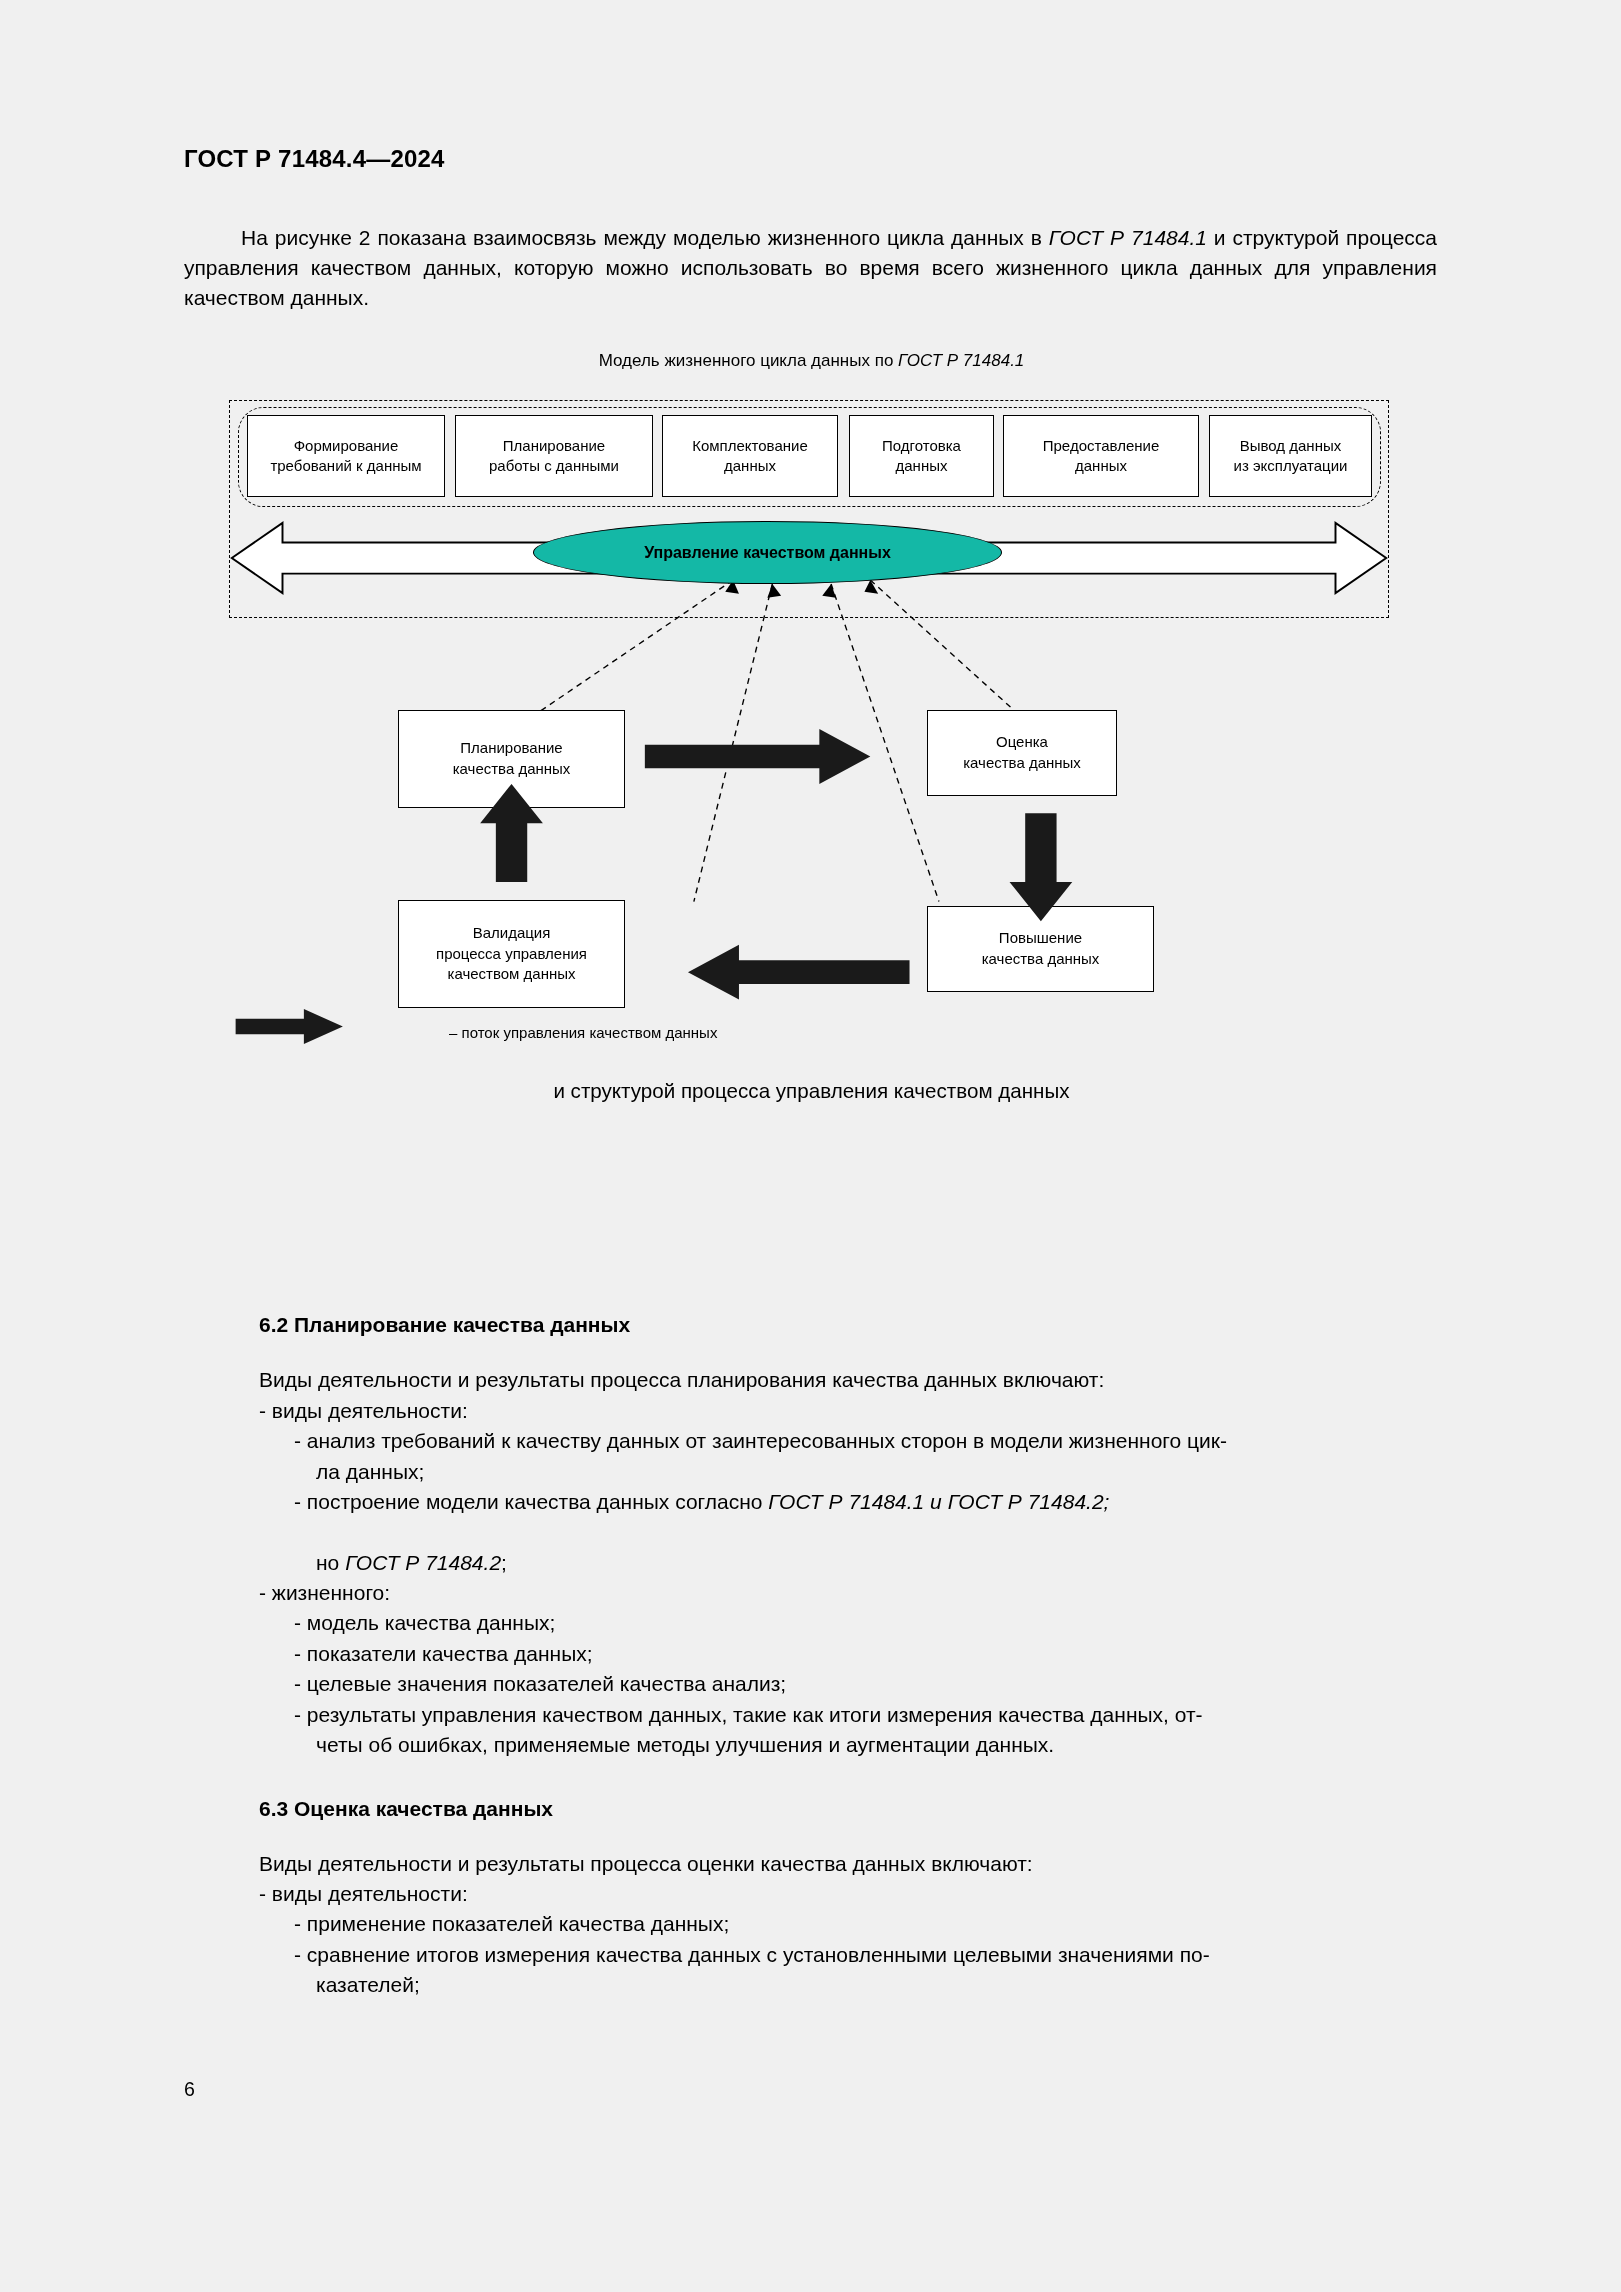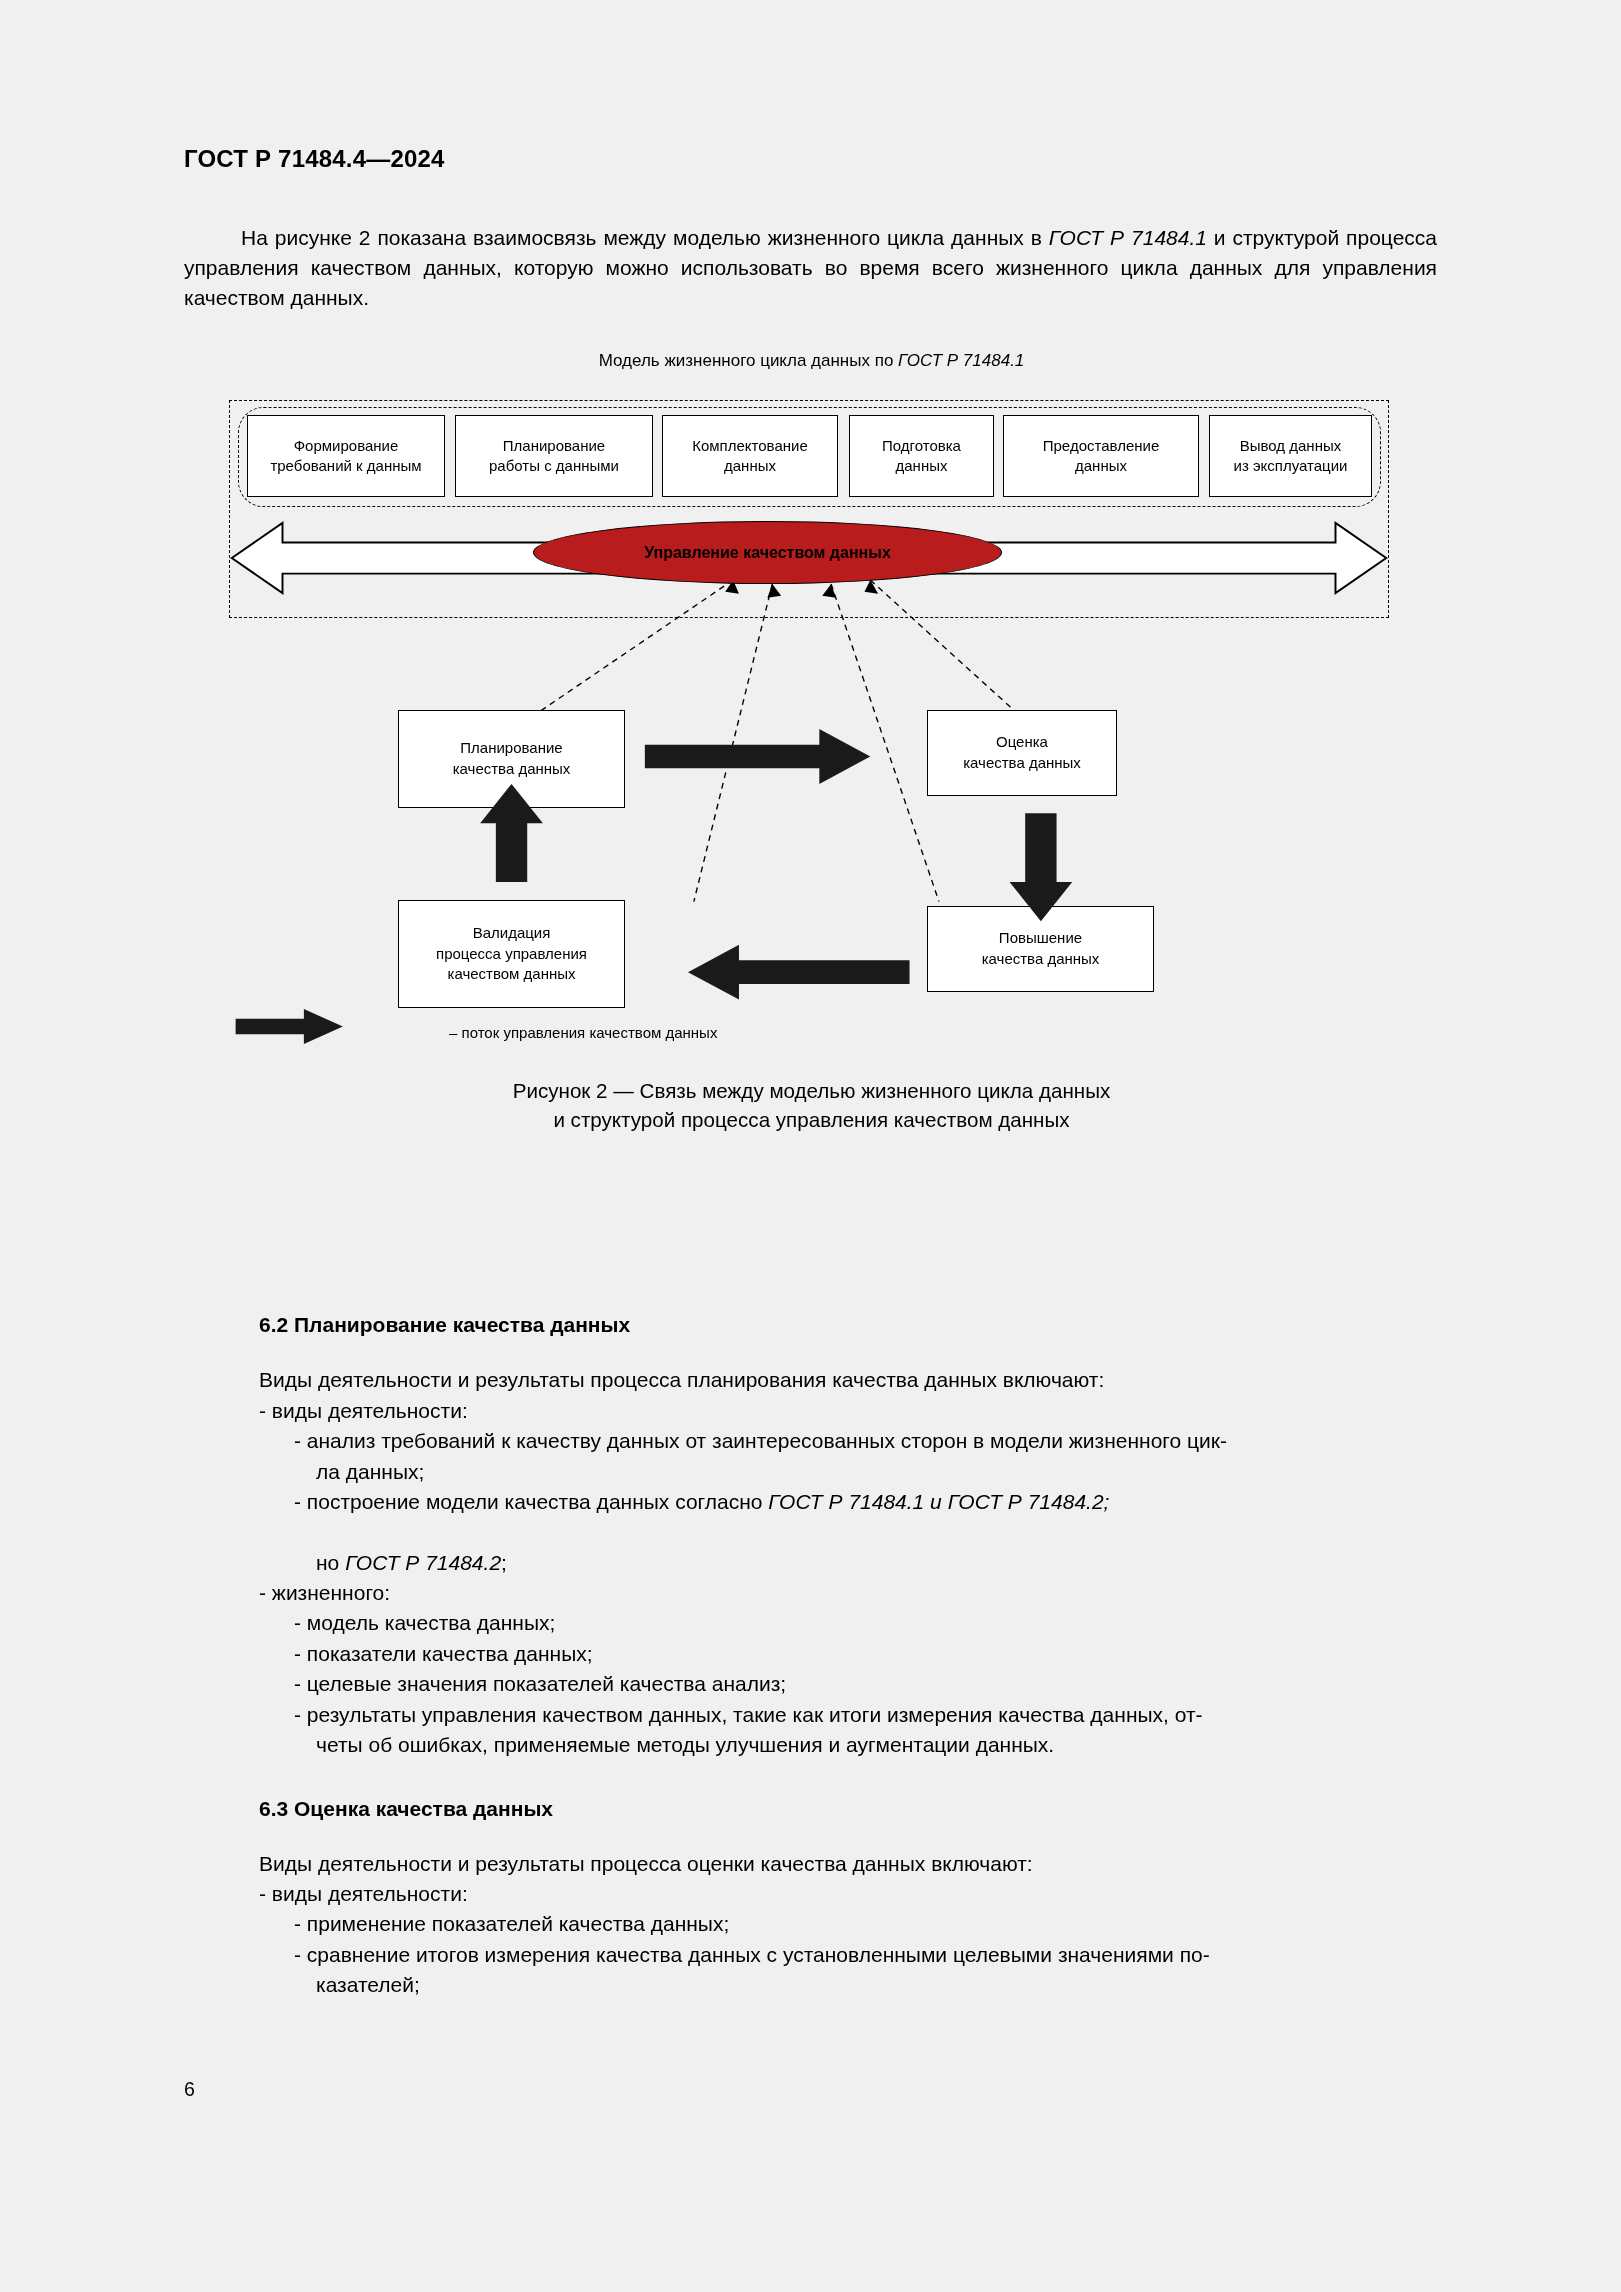--- a/index.html
+++ b/index.html
@@ -109,21 +109,21 @@
     height: 78px;
   }
   .ellipse {
     position: absolute;
     left: 349px;
     top: 188px;
     width: 467px;
     height: 61px;
     border: 1.6px solid #000;
     border-radius: 50%;
-    background: #b91c1c;
+    background: #14b8a6;
     display: flex;
     align-items: center;
     justify-content: center;
     font-size: 16px;
     font-weight: bold;
     z-index: 3;
   }
 
   .proc-box {
     position: absolute;
@@ -253,21 +253,20 @@
 
       <polygon points="318,560 350,560 350,500 366,500 334,460 302,500 318,500" fill="#1a1a1a"></polygon>
     </svg>
 
     <svg style="position:absolute;left:51px;top:676px;width:206px;height:39px" viewBox="0 0 210 40">
       <polygon points="0,10 70,10 70,0 110,18 70,36 70,26 0,26" fill="#1a1a1a"></polygon>
     </svg>
     <div class="legend-text">– поток управления качеством данных</div>
 
     <div class="fig-caption">
-      <div>Рисунок 2 — Связь между моделью жизненного цикла данных</div>
       <div>и структурой процесса управления качеством данных</div>
     </div>
   </div>
 
   <div class="sec-head" style="top:1313px">6.2 Планирование качества данных</div>
   <div class="body-text" style="top:1365px">Виды деятельности и результаты процесса планирования качества данных включают:</div>
   <div class="body-text" style="top:1396px">-  виды деятельности:</div>
   <div class="body-text justify" style="top:1426px; left:294px; width:1145px">-  анализ требований к качеству данных от заинтересованных сторон в модели жизненного цик-</div>
   <div class="body-text" style="top:1457px; left:316px">ла данных;</div>
   <div class="body-text" style="top:1487px; left:294px"><span>-  построение модели качества данных согласно </span><i>ГОСТ Р 71484.1 и ГОСТ Р 71484.2;</i></div>

